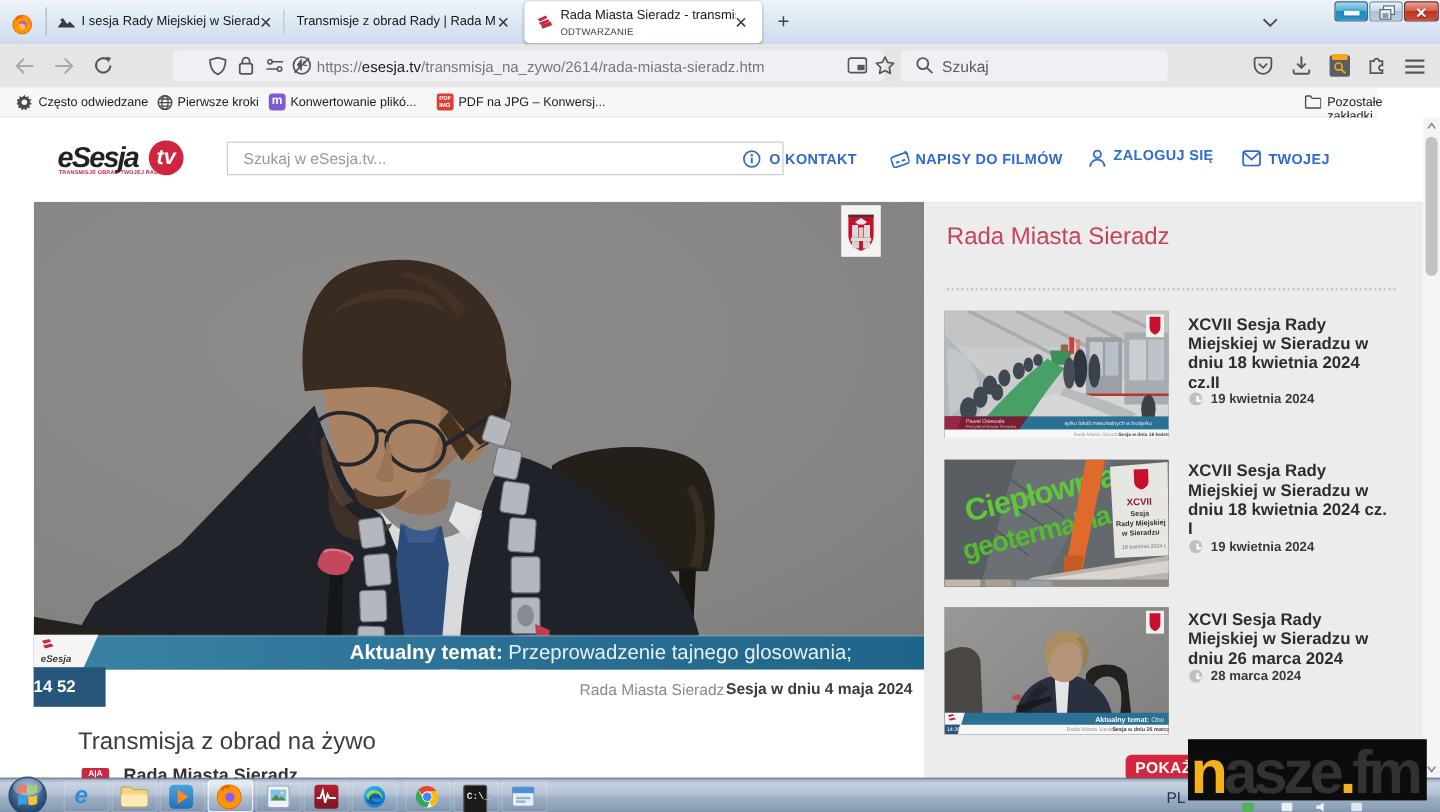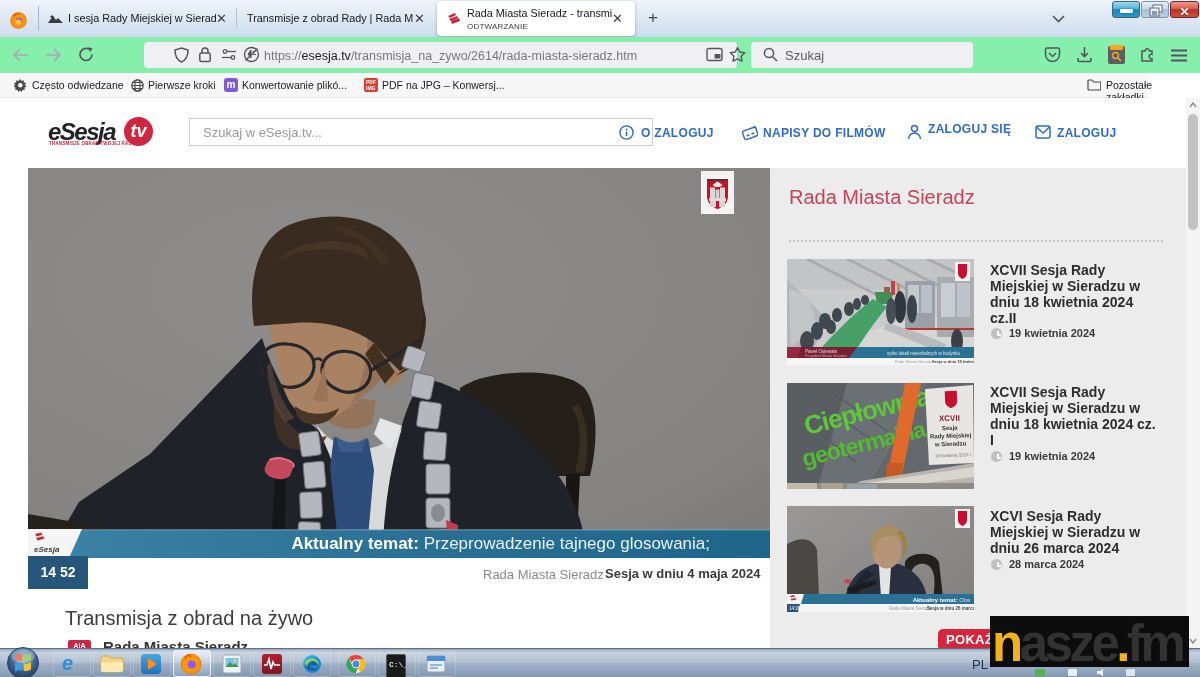--- a/index.html
+++ b/index.html
@@ -2,21 +2,21 @@
 <html><head>
 <meta charset="utf-8">
 <style>
 * { margin:0; padding:0; box-sizing:border-box; }
 html,body { width:1200px; height:677px; overflow:hidden; font-family:"Liberation Sans",sans-serif; }
 body { position:relative; background:#fff; }
 .abs { position:absolute; }
 
 #tabbar { left:0; top:0; width:1200px; height:37px;
   background:linear-gradient(#eef4fa 0%, #e0e9f4 45%, #cddcee 100%); }
-#navbar { left:0; top:37px; width:1200px; height:36px; background:#86efac; }
+#navbar { left:0; top:37px; width:1200px; height:36px; background:#e5e5e5; }
 #bmbar { left:0; top:73px; width:1148px; height:25px; background:#f7f7f8; border-bottom:1px solid #e3e3e6; }
 .tabtxt { font-size:10.8px; color:#16161d; white-space:nowrap; overflow:hidden; }
 .bmtxt { font-size:10.5px; color:#1b1b21; }
 .menuitem { font-size:12px; color:#2e6bcd; font-weight:bold; letter-spacing:.3px; }
 .thumb { width:187px; height:106px; overflow:hidden; background:#888; }
 .ititle { font-size:14px; font-weight:bold; color:#2e2e2e; line-height:16px; white-space:nowrap; }
 .idate { font-size:11px; font-weight:bold; color:#3a3a3a; white-space:nowrap; }
 .clock { display:inline-block; width:11px; height:11px; border-radius:50%; background:#c0c0c0; margin-right:7px; vertical-align:-2px;
   background-image:radial-gradient(circle at 50% 50%, #c0c0c0 60%, #c0c0c0); position:relative; }
 .clock::after { content:""; position:absolute; left:6px; top:3px; width:1.5px; height:4px; background:#fff; }
@@ -304,39 +304,39 @@
   </div>
   <div class="abs" style="left:189px;top:20px;width:464px;height:28px;border:1px solid #ccc;background:#fff">
     <div style="font-size:13px;color:#999;padding:6px 0 0 13px">Szukaj w eSesja.tv...</div>
   </div>
 
   <svg class="abs" style="left:619px;top:27px" width="15" height="15" viewBox="0 0 15 15">
       <circle cx="7.5" cy="7.5" r="6.6" fill="none" stroke="#2e6bcd" stroke-width="1.4"></circle>
       <path d="M7.5 6.5 V11" stroke="#2e6bcd" stroke-width="1.6"></path>
       <circle cx="7.5" cy="4.4" r="1" fill="#2e6bcd"></circle>
     </svg>
-  <div class="menuitem abs" style="left:641px;top:28px">O ZALOGUJ</div>
+  <div class="menuitem abs" style="left:641px;top:28px">O KONTAKT</div>
   <svg class="abs" style="left:742px;top:27px" width="16" height="15" viewBox="0 0 16 15">
       <g transform="rotate(-20 8 8)">
         <rect x="1" y="4" width="14" height="9" rx="2" fill="none" stroke="#2e6bcd" stroke-width="1.4"></rect>
         <path d="M4 9.5 H7 M9 9.5 H12" stroke="#2e6bcd" stroke-width="1.5"></path>
       </g>
       <path d="M12 1 L14.5 3.5" stroke="#2e6bcd" stroke-width="1.4"></path>
     </svg>
   <div class="menuitem abs" style="left:763px;top:28px">NAPISY DO FILMÓW</div>
   <svg class="abs" style="left:907px;top:26px" width="15" height="16" viewBox="0 0 15 16">
       <circle cx="7.5" cy="4.5" r="3" fill="none" stroke="#2e6bcd" stroke-width="1.5"></circle>
       <path d="M1.5 15 a6 6 0 0 1 12 0" fill="none" stroke="#2e6bcd" stroke-width="1.5"></path>
     </svg>
   <div class="menuitem abs" style="left:928px;top:24px">ZALOGUJ SIĘ</div>
   <svg class="abs" style="left:1035px;top:27px" width="16" height="14" viewBox="0 0 16 14">
       <rect x="1" y="1" width="14" height="12" rx="2" fill="none" stroke="#2e6bcd" stroke-width="1.5"></rect>
       <path d="M1.5 2 L8 8 L14.5 2" fill="none" stroke="#2e6bcd" stroke-width="1.5"></path>
     </svg>
-  <div class="menuitem abs" style="left:1057px;top:28px">ZALOGUJ</div>
+  <div class="menuitem abs" style="left:1057px;top:28px">TWOJEJ</div>
 
   <div id="video" class="abs" style="left:28px;top:70px;width:742px;height:392px;overflow:hidden">
     <svg width="742" height="392" viewBox="0 0 742 392">
       <defs>
         <radialGradient id="wall" cx="0.38" cy="0.3" r="1.1">
           <stop offset="0" stop-color="#8f8d8b"></stop>
             <stop offset="0.6" stop-color="#868482"></stop>
             <stop offset="1" stop-color="#767472"></stop>
         </radialGradient>
         <linearGradient id="bluebar" x1="0" y1="0" x2="1" y2="0">
@@ -432,21 +432,21 @@
       <rect x="0" y="362" width="742" height="28" fill="url(#bluebar)"></rect>
       <rect x="0" y="361" width="742" height="1.5" fill="#7fa8bc" opacity="0.6"></rect>
       <text x="682" y="381" text-anchor="end" font-family="Liberation Sans, sans-serif" font-size="17" fill="#ffffff"><tspan font-weight="bold">Aktualny temat: </tspan><tspan fill="#e8f0f4">Przeprowadzenie tajnego glosowania;</tspan></text>
       <path d="M0 361 L54 361 L41 390 L0 390 Z" fill="#f5f5f5"></path>
       <path d="M7 366 l6 -1.6 1.6 2.4 -6 1.6 Z M8 370 l7 -1.8 1.6 2.4 -7 1.8 Z" fill="#c8283e"></path>
       <text x="6" y="384" font-family="Liberation Sans, sans-serif" font-size="8" font-style="italic" font-weight="bold" fill="#3a3a3a">eSesja</text>
     </svg>
   </div>
 
   <div class="abs" style="left:28px;top:460px;width:742px;height:31px;background:#fff">
-    <div class="abs" style="left:0;top:-2px;width:60px;height:33px;background:#27567b;color:#fff;font-size:14px;font-weight:bold;line-height:33px;text-align:center">14 52</div>
+    <div class="abs" style="left:0;top:-2px;width:60px;height:33px;background:#27567b;color:#fff;font-size:14px;font-weight:bold;line-height:33px;">14 52</div>
     <div class="abs" style="left:455px;top:9px;font-size:13px;color:#8a8a8a;white-space:nowrap">Rada Miasta Sieradz</div>
     <div class="abs" style="left:577px;top:8px;font-size:13px;color:#3a3a3a;font-weight:bold;white-space:nowrap">Sesja w dniu 4 maja 2024</div>
   </div>
 
   <div class="abs" style="left:65px;top:509px;font-size:20px;color:#3c3c3c">Transmisja z obrad na żywo</div>
   <div class="abs" style="left:68px;top:542px;width:23px;height:12px;background:#ce2540;border-radius:2px;color:#fff;font-size:7px;font-weight:bold;text-align:center;line-height:12px">A|A</div>
   <div class="abs" style="left:103px;top:540px;font-size:15px;font-weight:bold;color:#333">Rada Miasta Sieradz</div>
 </div>
 
 <div id="scroll" class="abs" style="left:1186px;top:98px;width:14px;height:550px;background:#f4f4f4">

